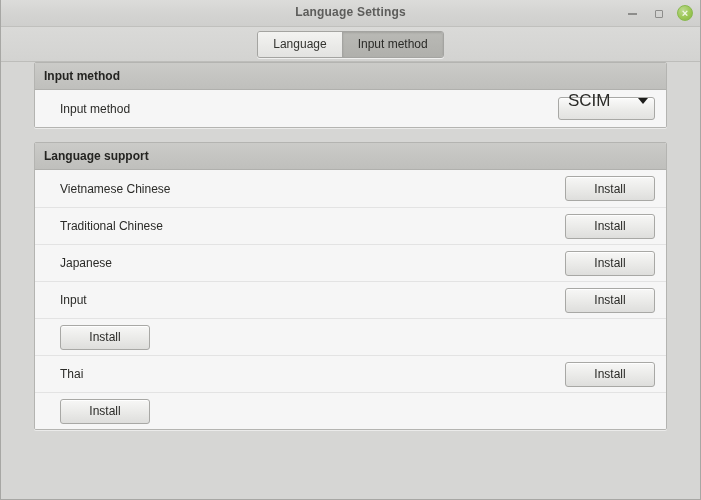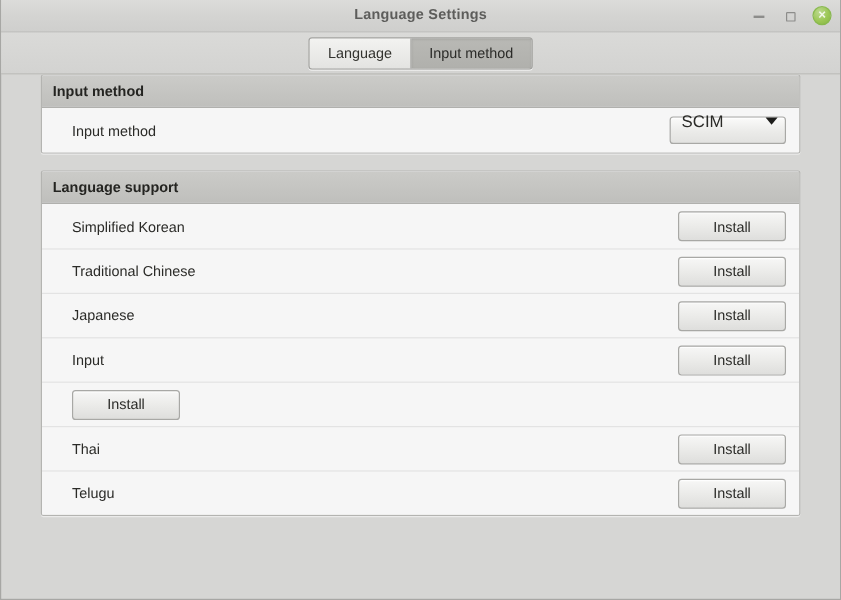--- a/index.html
+++ b/index.html
@@ -179,21 +179,21 @@
   .combo {
     width: 97px;
     height: 23px;
     box-sizing: border-box;
     border: 1px solid #a8a8a5;
     border-radius: 3px;
     background: linear-gradient(to bottom, #fbfbfa 0%, #ebebe9 55%, #e2e2e0 100%);
     display: flex;
     align-items: center;
     padding: 0 6px 16px 9px;
-    font-size: 14px;
+    font-size: 17px;
     color: #2b2b28;
     cursor: default;
     box-shadow: inset 0 1px 0 rgba(255,255,255,.8);
   }
   .combo-value { flex: 1; }
   .combo-arrow {
     width: 0; height: 0;
     border-left: 5px solid transparent;
     border-right: 5px solid transparent;
     border-top: 6px solid #1d1d1b;
@@ -251,21 +251,21 @@
           <span class="combo-value">SCIM</span>
           <span class="combo-arrow"></span>
         </div>
       </div>
     </div>
 
     <div class="panel">
       <div class="panel-header">Language support</div>
       <div id="language-rows">
           <div class="row">
-            <div class="row-label">Simplified Korean</div>
+            <div class="row-label">Vietnamese Chinese</div>
             <div class="btn-install">Install</div>
           </div>
           <div class="row">
             <div class="row-label">Traditional Chinese</div>
             <div class="btn-install">Install</div>
           </div>
           <div class="row">
             <div class="row-label">Japanese</div>
             <div class="btn-install">Install</div>
           </div>
@@ -274,20 +274,19 @@
             <div class="btn-install">Install</div>
           </div>
           <div class="row">
             <div class="btn-install">Install</div>
           </div>
           <div class="row">
             <div class="row-label">Thai</div>
             <div class="btn-install">Install</div>
           </div>
           <div class="row">
-            <div class="row-label">Telugu</div>
             <div class="btn-install">Install</div>
           </div>
         </div>
     </div>
 
   </div>
 </div>
 
 </body></html>

